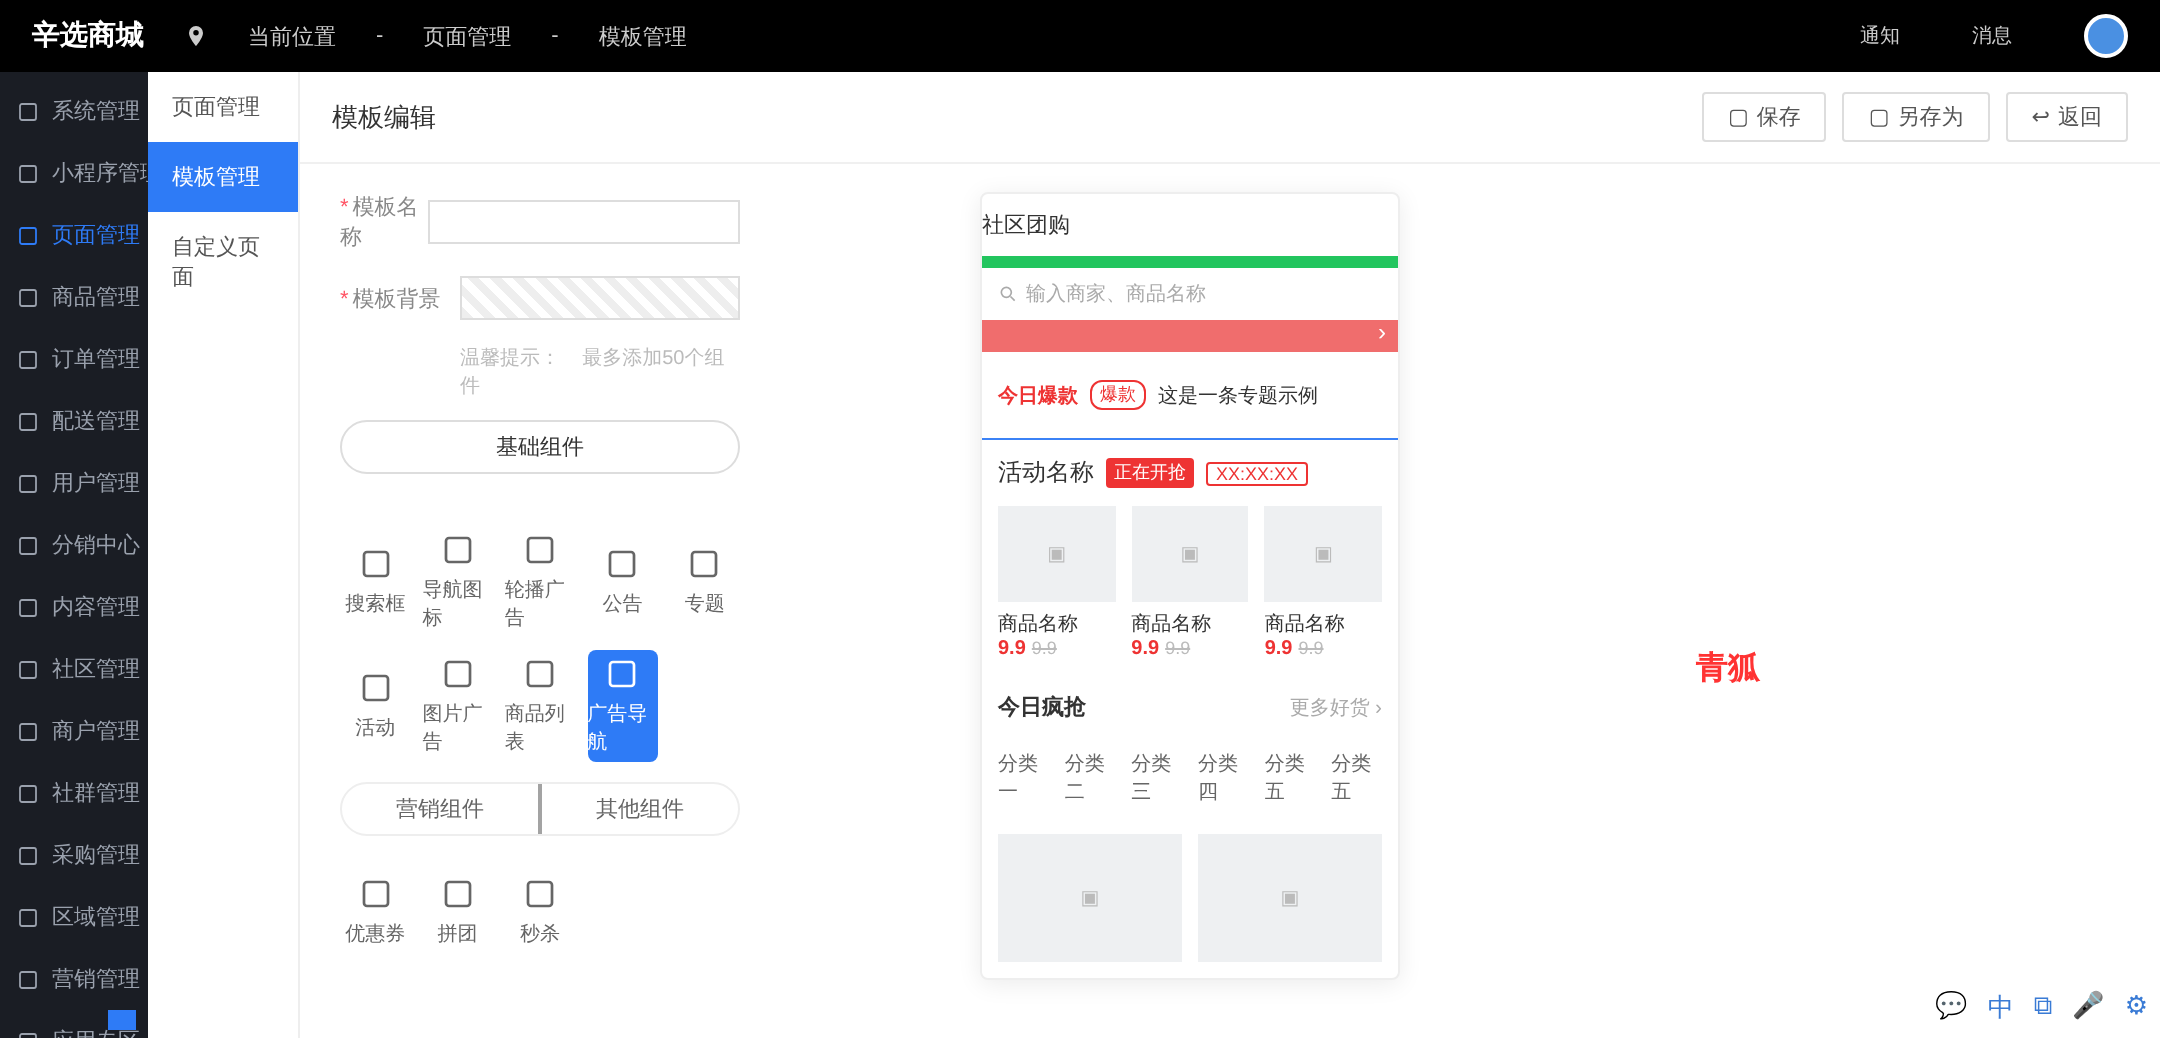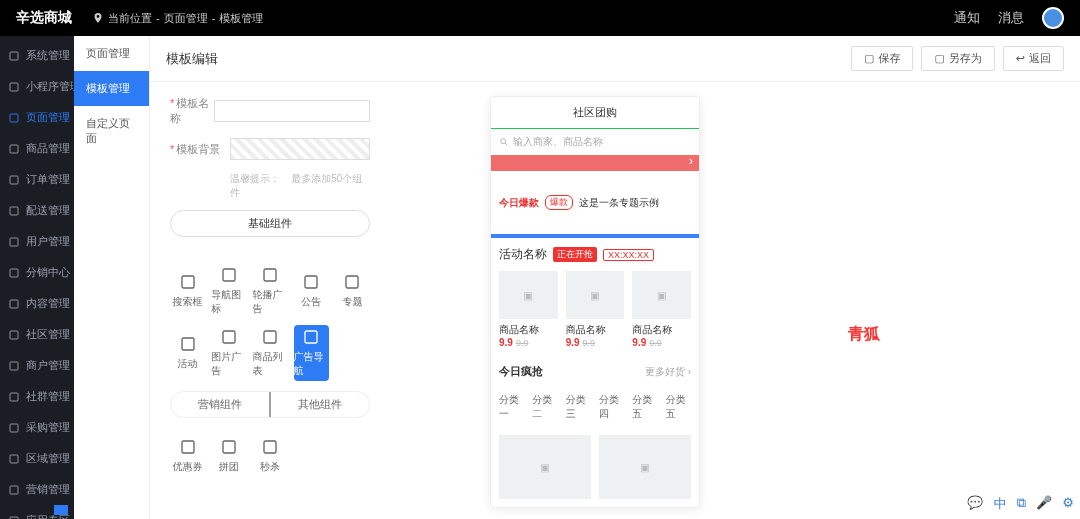--- a/index.html
+++ b/index.html
@@ -1,21 +1,21 @@
 <!DOCTYPE html>
 <html><head>
 <meta charset="utf-8">
 <style>
 *{box-sizing:border-box;margin:0;padding:0;font-family:"Microsoft YaHei","PingFang SC",sans-serif}
 body{background:#f5f6fa;width:1080px;height:519px;overflow:hidden;font-size:12px;color:#333;position:relative}
 .top{height:36px;background:#000;color:#fff;display:flex;align-items:center;padding:0 16px}
 .brand{font-size:14px;font-weight:700}
-.loc{margin-left:20px;display:flex;align-items:center;gap:4px;font-size:11px;color:#ccc}
+.loc{margin-left:20px;display:flex;align-items:center;gap:20px;font-size:11px;color:#ccc}
 .loc svg{width:12px;height:12px}
-.top-r{margin-left:auto;display:flex;align-items:center;gap:18px;font-size:13px;color:#ccc}
+.top-r{margin-left:auto;display:flex;align-items:center;gap:36px;font-size:10px;color:#ccc}
 .avatar{width:22px;height:22px;border-radius:50%;background:#4a90e2;display:inline-block;border:2px solid #fff}
 .main{display:flex;height:calc(100% - 36px)}
 .side{width:74px;background:#1a1d24;color:#9aa1ad;overflow-y:auto;padding-top:4px}
 .side-i{display:flex;align-items:center;gap:6px;padding:8px 8px;font-size:11px;cursor:pointer;white-space:nowrap}
 .side-i.act{color:#2e7bf6}
 .side-i svg{width:12px;height:12px;flex:0 0 12px}
 .sub{width:76px;background:#fff;border-right:1px solid #eee}
 .sub-i{padding:10px 12px;font-size:11px;color:#555;cursor:pointer}
 .sub-i.act{background:#2e7bf6;color:#fff}
 .content{flex:1;background:#fff;position:relative;overflow:auto}
@@ -33,26 +33,26 @@
 .hint{color:#bbb;font-size:10px;margin-left:60px;margin-bottom:10px}
 .pill{width:100%;border:1px solid #ddd;border-radius:14px;background:#fff;padding:5px 0;text-align:center;font-size:11px;margin-bottom:26px;cursor:pointer}
 .grid{display:grid;grid-template-columns:repeat(5,1fr);gap:6px}
 .tile{display:flex;flex-direction:column;align-items:center;justify-content:center;height:56px;font-size:10px;color:#666;border-radius:4px;cursor:pointer}
 .tile.sel{background:#2e7bf6;color:#fff}
 .tile svg{width:18px;height:18px;margin-bottom:4px}
 .seg{display:flex;border:1px solid #eee;border-radius:14px;overflow:hidden;margin:10px 0}
 .seg-i{flex:1;text-align:center;padding:5px 0;font-size:11px;color:#666;cursor:pointer}
 .seg-i+.seg-i{border-left:2px solid #a3a3a3}
 .preview{width:210px;margin-left:100px;border:1px solid #eee;box-shadow:0 2px 12px rgba(0,0,0,.08);background:#fff;border-radius:4px;overflow:hidden;font-size:10px}
-.pv-h{text-align:center;padding:8px 0;font-size:11px;border-bottom:1px solid #22c55e}
+.pv-h{text-align:left;padding:8px 0;font-size:11px;border-bottom:6px solid #22c55e}
 .pv-s{display:flex;align-items:center;gap:4px;padding:6px 8px;color:#aaa}
 .pv-s svg{width:10px;height:10px}
 .pv-bar{background:#f06d6d;height:16px;position:relative}
 .pv-bar::after{content:"›";position:absolute;right:6px;top:-1px;color:#fff;font-size:12px}
-.pv-strip{display:flex;align-items:flex-end;gap:6px;padding:24px 8px;border-bottom:4px solid #3b82f6}
+.pv-strip{display:flex;align-items:flex-end;gap:6px;padding:14px 8px;border-bottom:1px solid #3b82f6}
 .pv-tag{color:#e33;font-weight:600}
 .pv-pill{border:1px solid #e33;color:#e33;border-radius:6px;padding:0 4px;font-size:9px}
 .pv-act{padding:8px}
 .pv-act h4{font-size:12px;font-weight:400;display:flex;align-items:center;gap:6px}
 .badge{background:#e33;color:#fff;font-size:9px;padding:1px 4px;border-radius:2px}
 .badge-o{border:1px solid #e33;color:#e33;font-size:9px;padding:0 4px;border-radius:2px}
 .grow{display:flex;gap:8px;margin-top:8px}
 .gcell{flex:1}
 .imgph{background:#eef0f2;height:48px;display:flex;align-items:center;justify-content:center;color:#bbb}
 .imgph.big{height:64px}

